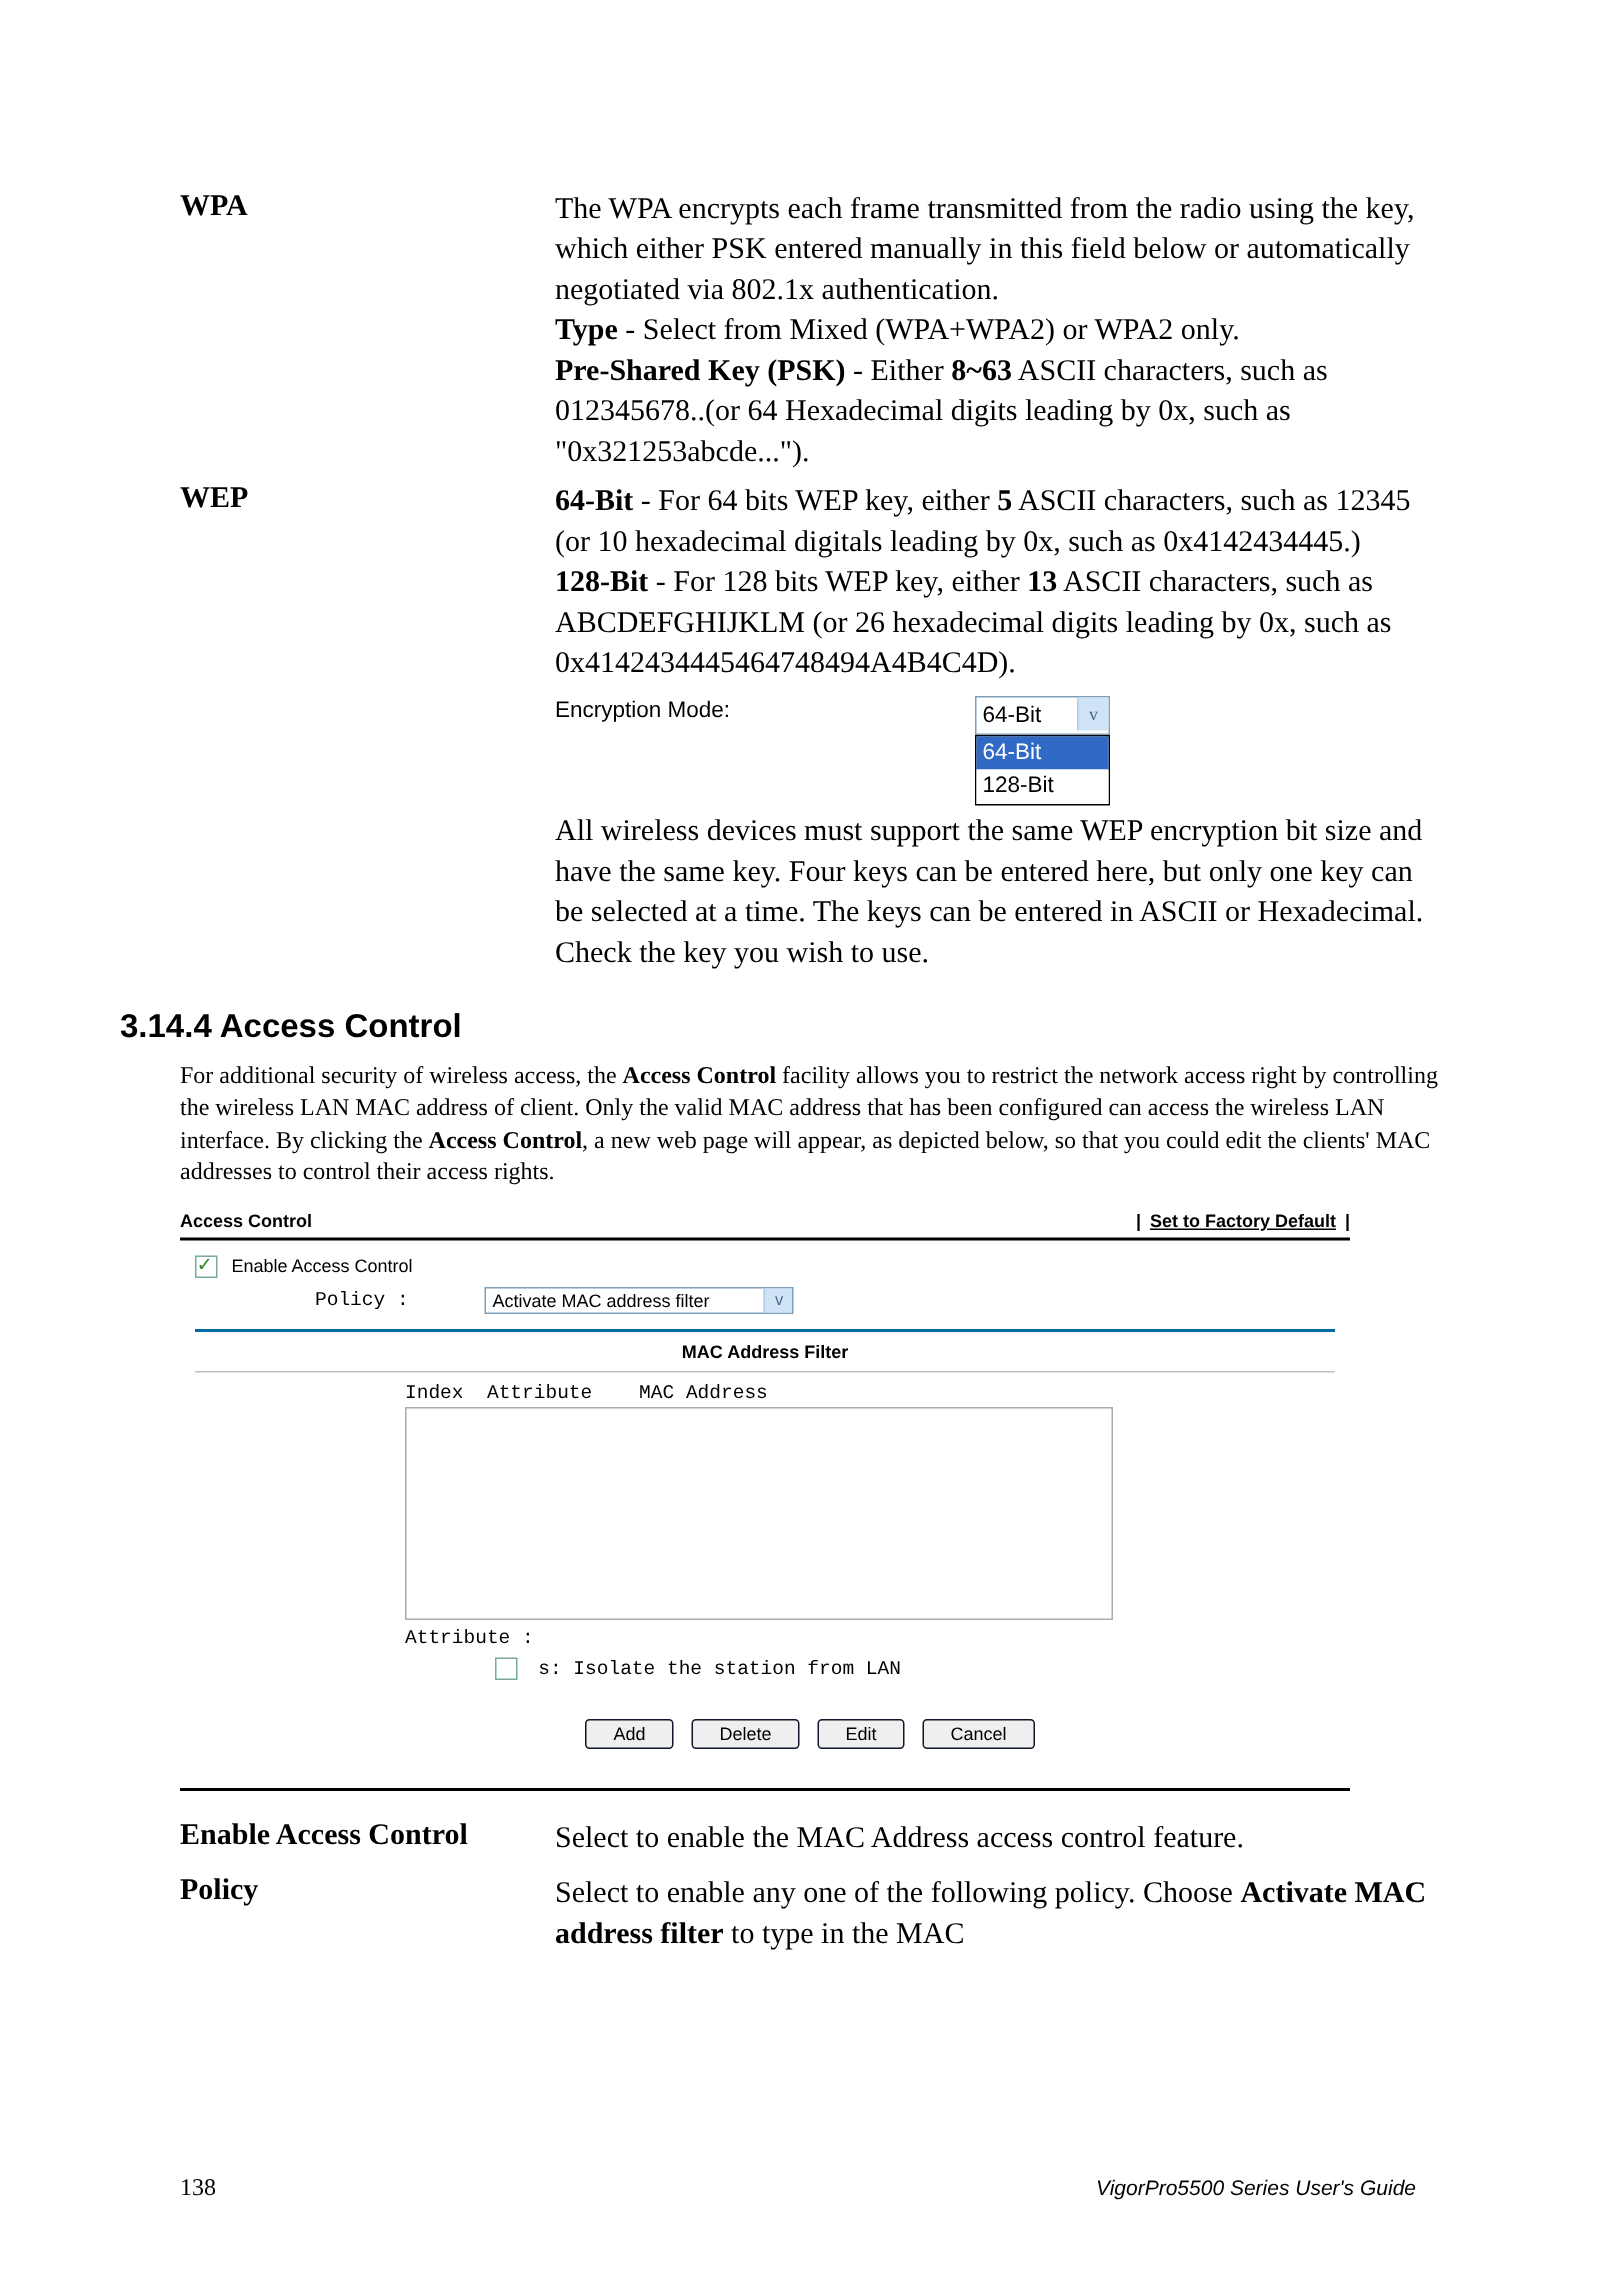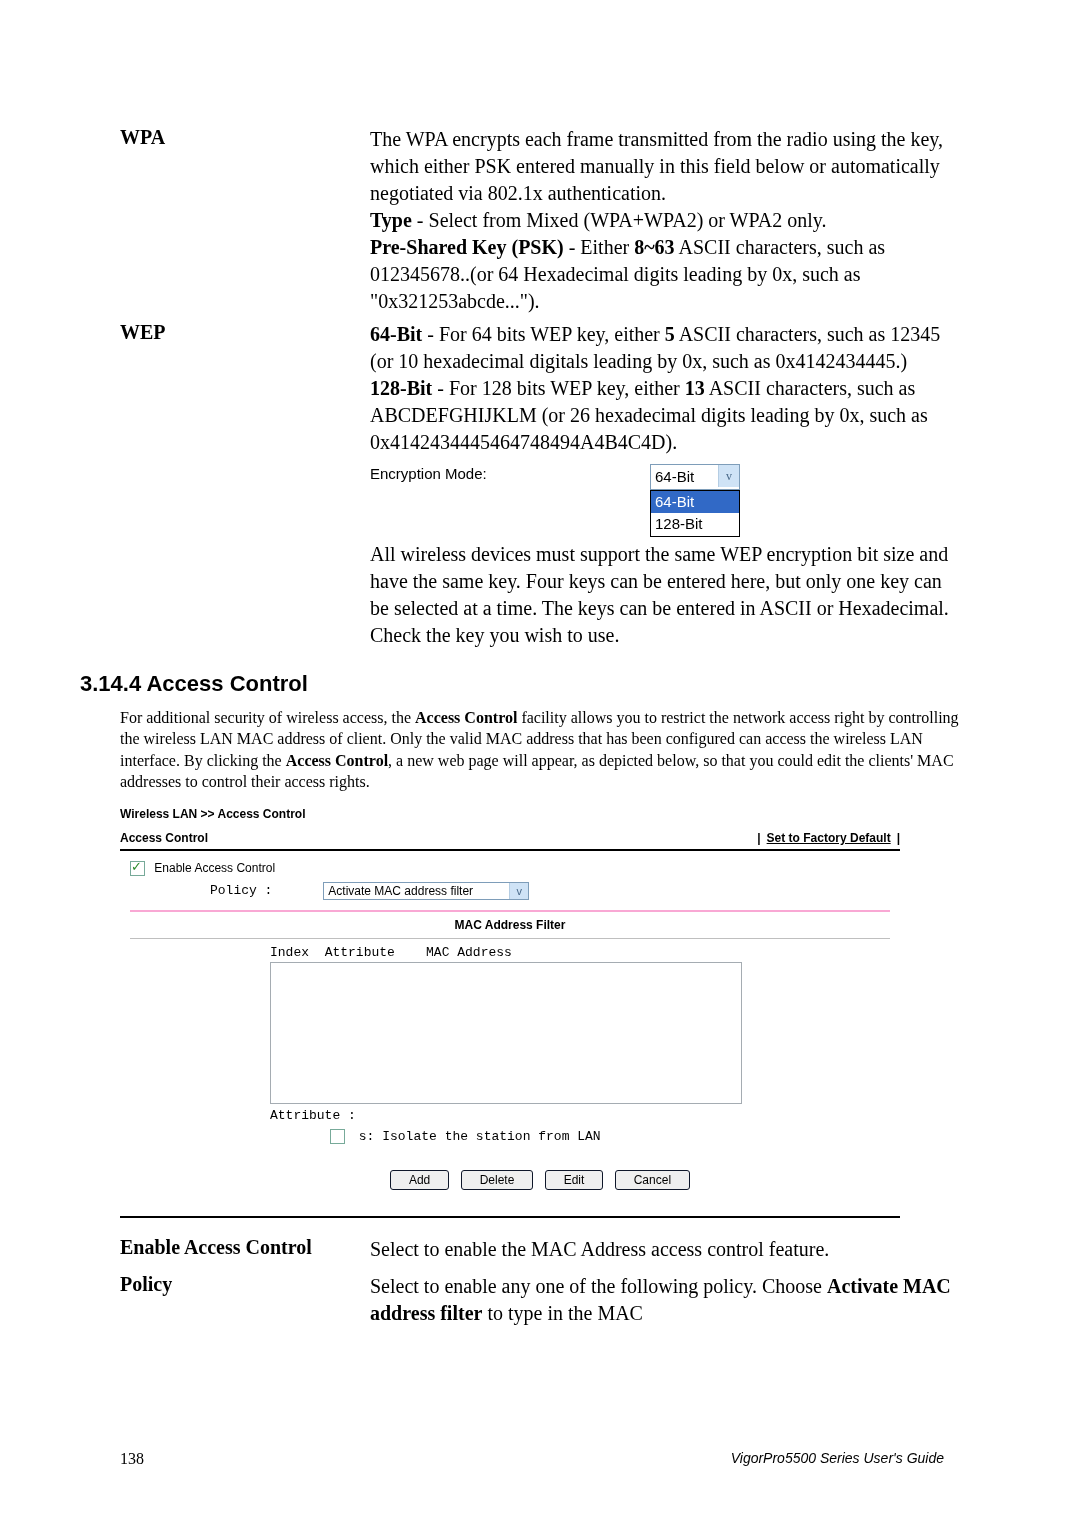--- a/index.html
+++ b/index.html
@@ -153,21 +153,21 @@
     background: #cfe3f6;
     border-left: 1px solid #b5cde3;
     color: #4a6a8a;
     text-align: center;
     font-size: 11px;
     line-height: 16px;
   }
   .mac-header {
     text-align: center;
     font-weight: bold;
-    border-top: 2px solid #f9a8d4;
+    border-top: 2px solid #0369a1;
     border-bottom: 1px solid #bfbfbf;
     padding: 6px 0;
     margin-top: 10px;
   }
   .list-head {
     font-family: "Courier New", monospace;
     font-size: 13px;
     margin: 6px 0 0 140px;
   }
   .listbox {
@@ -273,21 +273,20 @@
     </div>
   </div>
 
   <div class="section-heading">3.14.4 Access Control</div>
 
   <p class="body-para">
     <span>For additional security of wireless access, the </span><b>Access Control</b><span> facility allows you to restrict the network access right by controlling the wireless LAN MAC address of client. Only the valid MAC address that has been configured can access the wireless LAN interface. By clicking the </span><b>Access Control</b><span>, a new web page will appear, as depicted below, so that you could edit the clients' MAC addresses to control their access rights.</span>
   </p>
 
   <div class="ui-panel">
-    <div class="ui-title">Wireless LAN &gt;&gt; Access Control</div>
 
     <div class="ui-topbar">
       <div class="left">Access Control</div>
       <div class="right" style="display:flex;align-items:center;">
         <span style="margin-right:6px;color:#000;">|</span>
         <a>Set to Factory Default</a>
         <span style="margin-left:6px;color:#000;">|</span>
       </div>
     </div>
 

